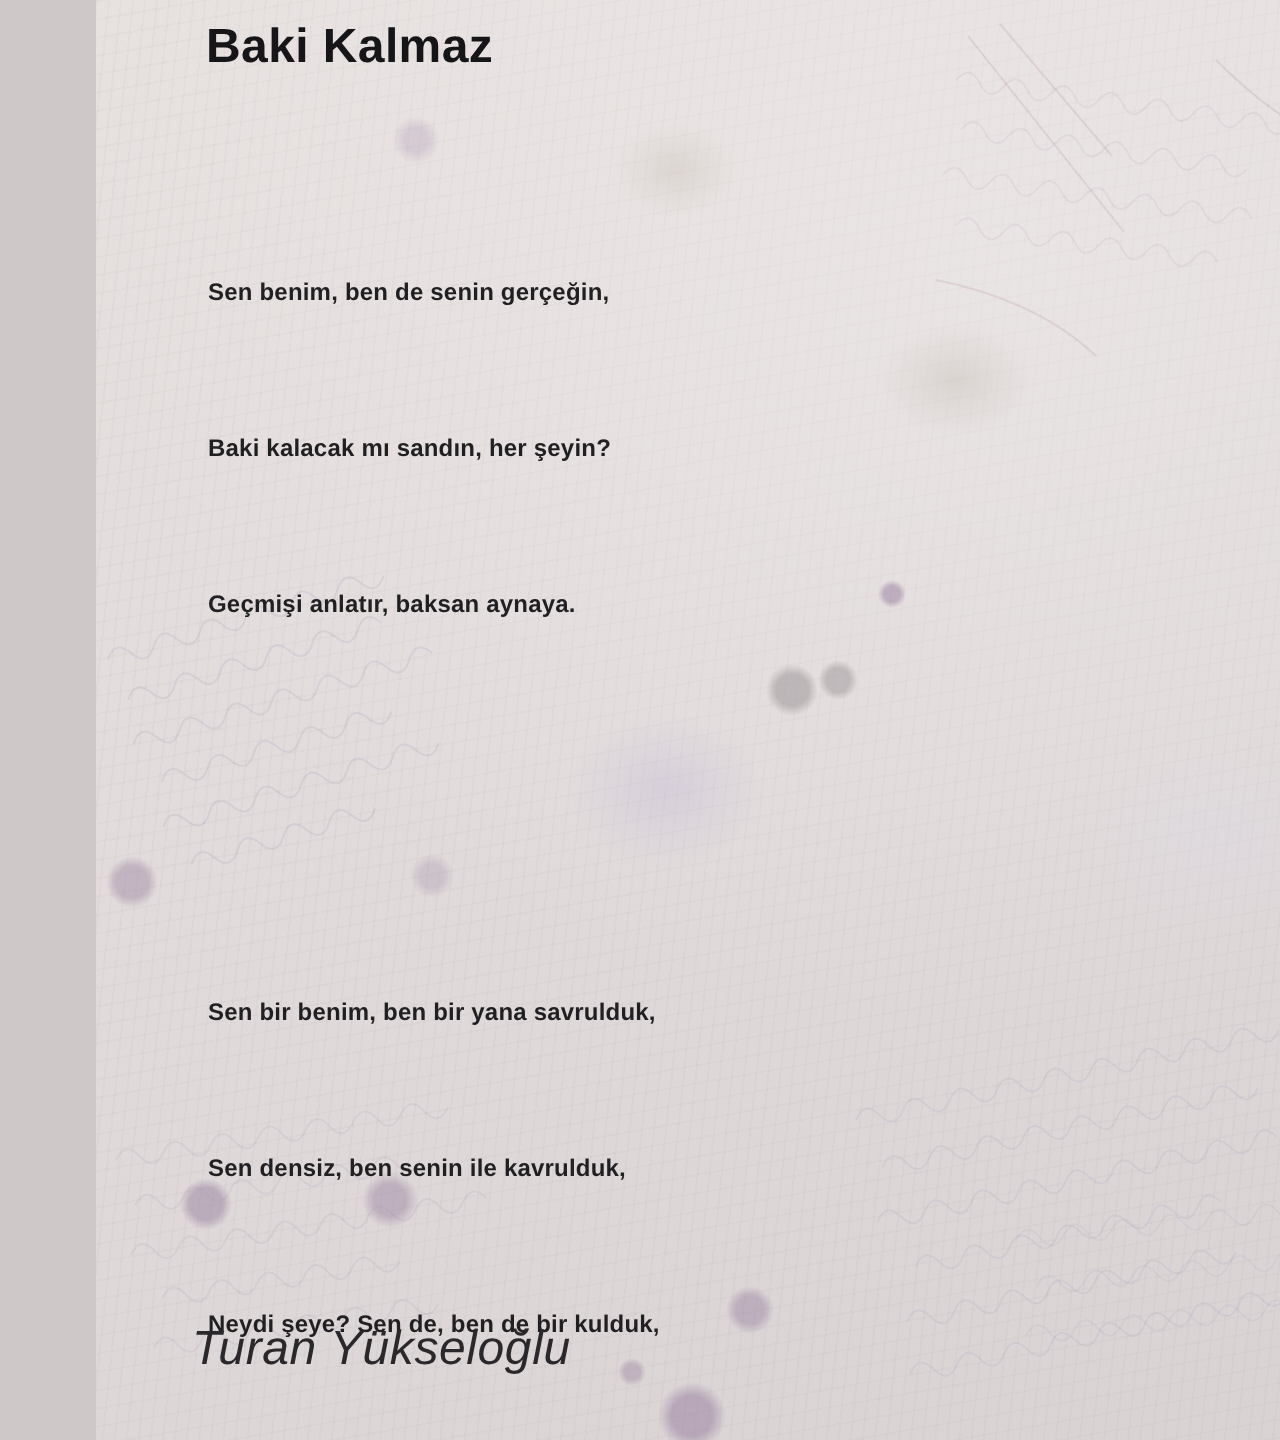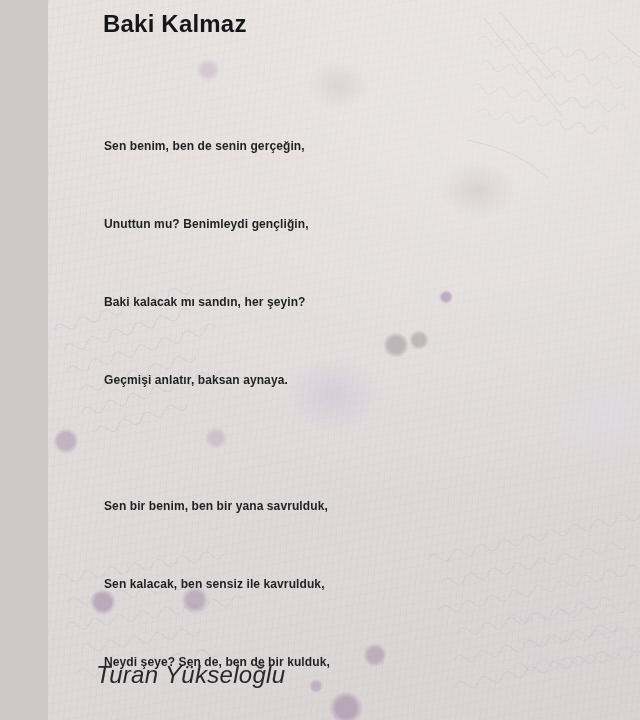--- a/index.html
+++ b/index.html
@@ -129,28 +129,27 @@
       <path d="M560 30 Q600 70 632 74"></path>
       <path d="M598 120 L638 96"></path>
       <path d="M420 140 Q470 150 500 178"></path>
     </g>
   </svg>
 
   <h1 class="title">Baki Kalmaz</h1>
 
   <div class="stanza stanza-1">
     <p>Sen benim, ben de senin gerçeğin,</p>
-    <p>Unuttun mu? Benimleydi gençliğin,</p>
     <p>Baki kalacak mı sandın, her şeyin?</p>
     <p>Geçmişi anlatır, baksan aynaya.</p>
   </div>
 
 
   <div class="stanza stanza-3">
     <p>Sen bir benim, ben bir yana savrulduk,</p>
-    <p>Sen kalacak, ben sensiz ile kavrulduk,</p>
+    <p>Sen densiz, ben senin ile kavrulduk,</p>
     <p>Neydi şeye? Sen de, ben de bir kulduk,</p>
     
   </div>
 
   <div class="author">Turan Yükseloğlu</div>
 
 </div>
 
 </body></html>

